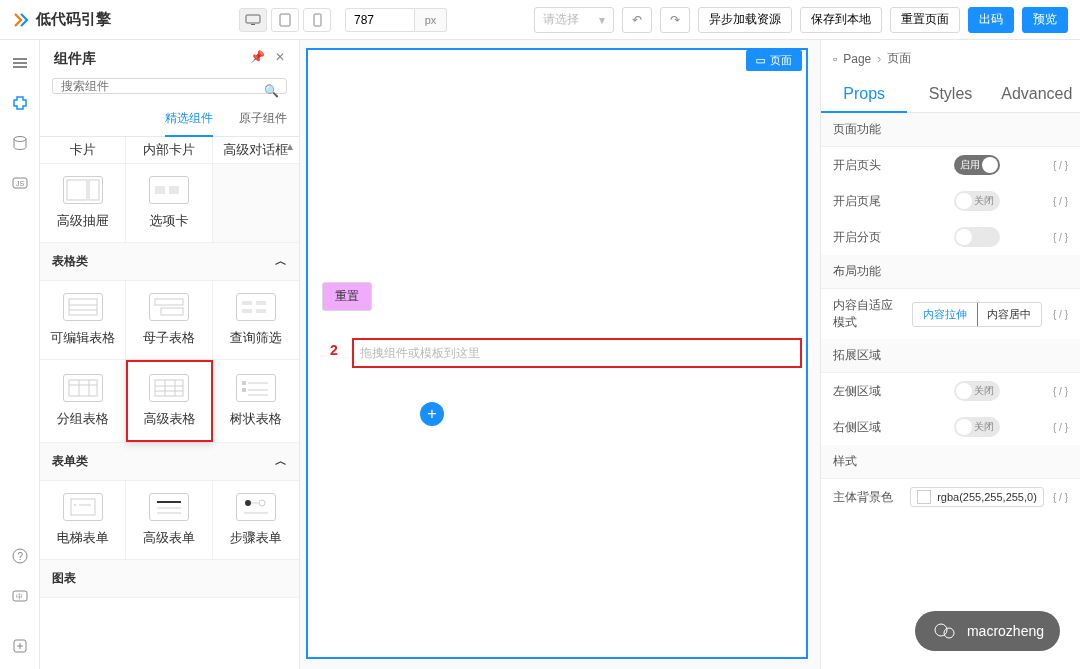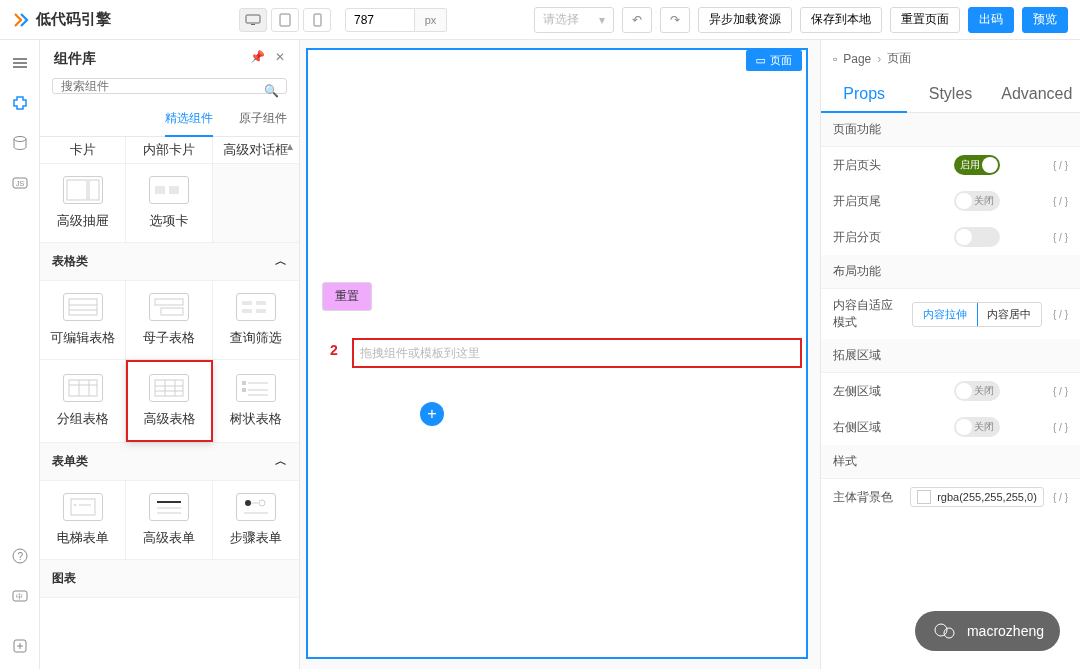--- a/index.html
+++ b/index.html
@@ -52,21 +52,21 @@
 .rightpanel { width: 260px; border-left: 1px solid #e8e8e8; display: flex; flex-direction: column; }
 .crumb { padding: 10px 12px; font-size: 12px; color: #666; display: flex; align-items: center; gap: 6px; }
 .crumb .chev { color: #aaa; }
 .rtabs { display: flex; border-bottom: 1px solid #e8e8e8; }
 .rtab { flex: 1; text-align: center; padding: 8px 0; font-size: 16px; color: #666; cursor: pointer; }
 .rtab.active { color: #1890ff; border-bottom: 2px solid #1890ff; margin-bottom: -1px; }
 .sec-head { padding: 8px 12px; font-size: 12px; background: #fafafa; border-bottom: 1px solid #f0f0f0; color: #555; }
 .prop-row { display: flex; align-items: center; padding: 8px 12px; font-size: 12px; justify-content: space-between; }
 .prop-row .plbl { color: #555; width: 68px; }
 .switch { width: 46px; height: 20px; border-radius: 10px; position: relative; cursor: pointer; }
-.switch.on { background: #4d7c0f; text-align: right; }
+.switch.on { background: #737373; text-align: right; }
 .switch.off { background: #e8e8e8; }
 .switch .knob { position: absolute; width: 16px; height: 16px; background: #fff; border-radius: 50%; top: 2px; }
 .switch.on .knob { right: 2px; }
 .switch.off .knob { left: 2px; }
 .switch .swlbl { position: absolute; font-size: 10px; top: 3px; }
 .switch.on .swlbl { left: 6px; color: #fff; }
 .switch.off .swlbl { right: 6px; color: #888; }
 .cfg { color: #999; font-size: 10px; }
 .seg { display: flex; border: 1px solid #d9d9d9; border-radius: 3px; overflow: hidden; }
 .seg .sbtn { padding: 4px 10px; font-size: 11px; cursor: pointer; }

